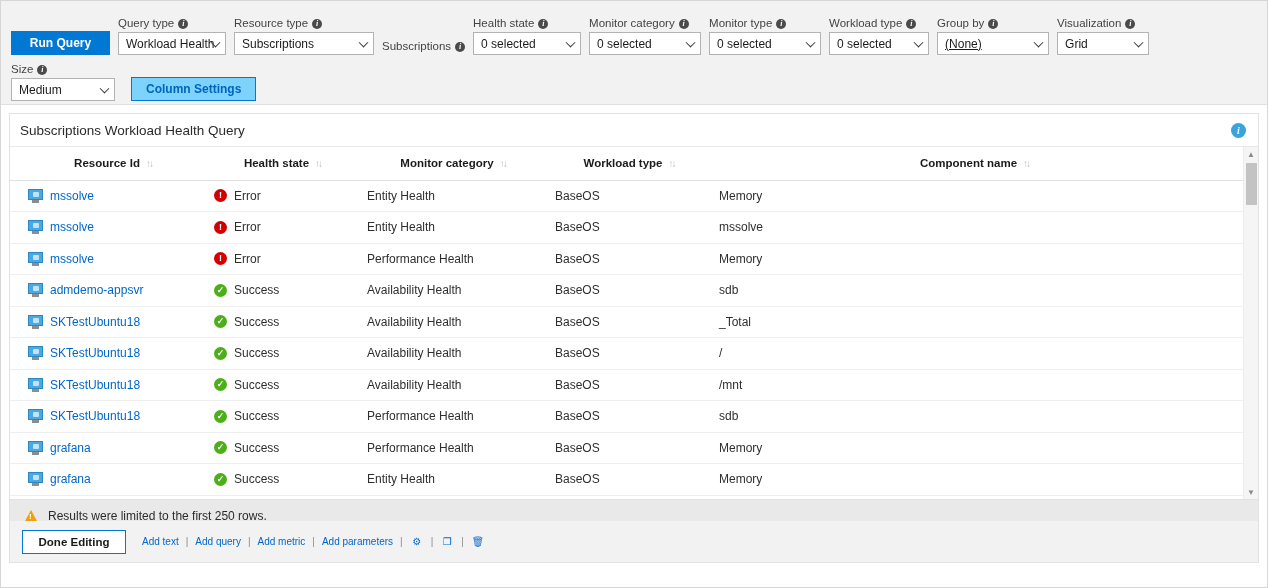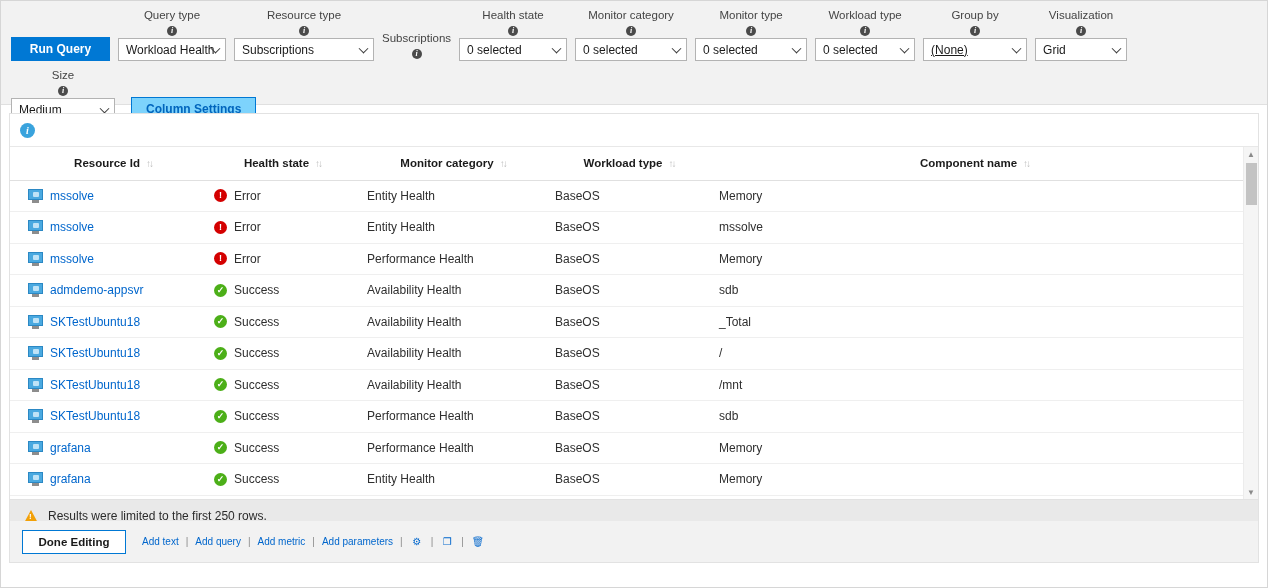--- a/index.html
+++ b/index.html
@@ -33,21 +33,20 @@
   .field { display: flex; flex-direction: column; }
   .field-label {
     font-size: 11.5px;
     color: #444444;
     margin-bottom: 2px;
     display: flex;
     align-items: center;
     gap: 4px;
     line-height: 13px;
     white-space: nowrap;
-    flex-direction: column;
   }
   .info-dot {
     display: inline-block;
     width: 10px; height: 10px;
     border-radius: 50%;
     background: #4a4a4a;
     color: #ffffff;
     font-size: 8px;
     line-height: 10px;
     text-align: center;
@@ -78,21 +77,21 @@
     border-bottom: 1.4px solid #3a3a3a;
     transform: translateY(-70%) rotate(45deg);
   }
   .w-query     { width: 108px; }
   .w-resource  { width: 140px; }
   .w-subs      { width: 138px; }
   .w-health    { width: 108px; }
   .w-moncat    { width: 112px; }
   .w-montype   { width: 112px; }
   .w-workload  { width: 100px; }
-  .w-groupby   { width: 104px; text-decoration: underline; }
+  .w-groupby   { width: 112px; text-decoration: underline; }
   .w-visual    { width: 92px; }
   .w-size      { width: 104px; }
 
   .btn-run {
     width: 99px; height: 24px;
     background: #0078d4;
     color: #ffffff;
     font-size: 12px;
     font-weight: bold;
     border: none;
@@ -461,20 +460,21 @@
           <span class="chev"></span>
         </div>
       </div>
       <button class="btn-colset">Column Settings</button>
     </div>
   </div>
 
   <div class="panel">
 
     <div class="panel-title-bar">
+      <div class="panel-title">Subscriptions Workload Health Query</div>
       <div class="info-circle">i</div>
     </div>
 
     <div class="table-wrap">
       <table class="grid">
         <thead>
           <tr>
             <th class="c1">
               <div class="th-inner">
                 <span>Resource Id</span>

